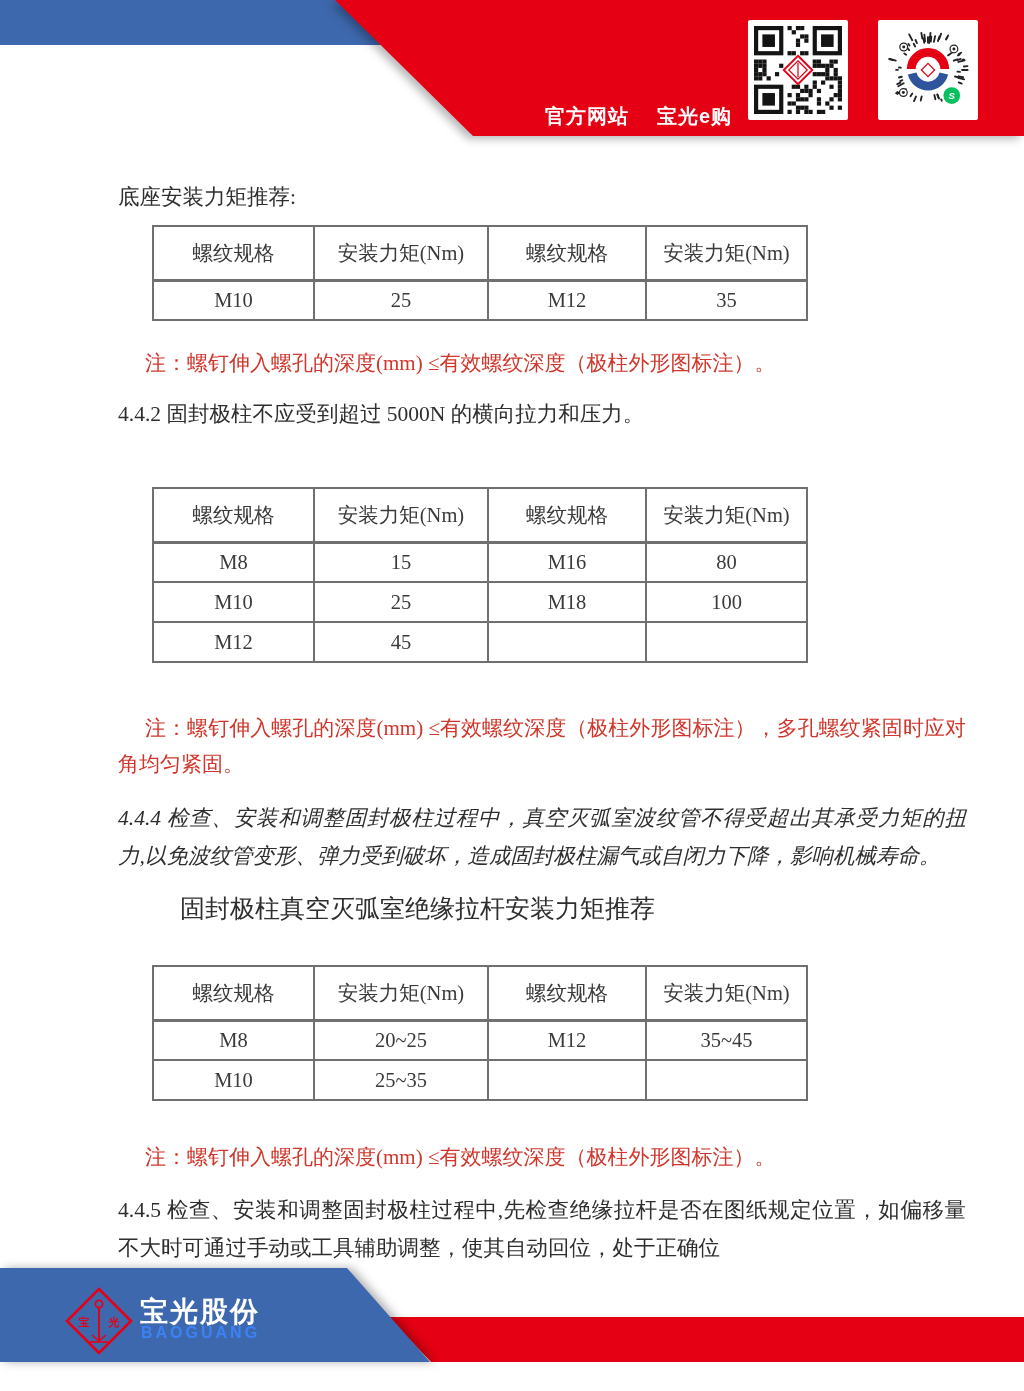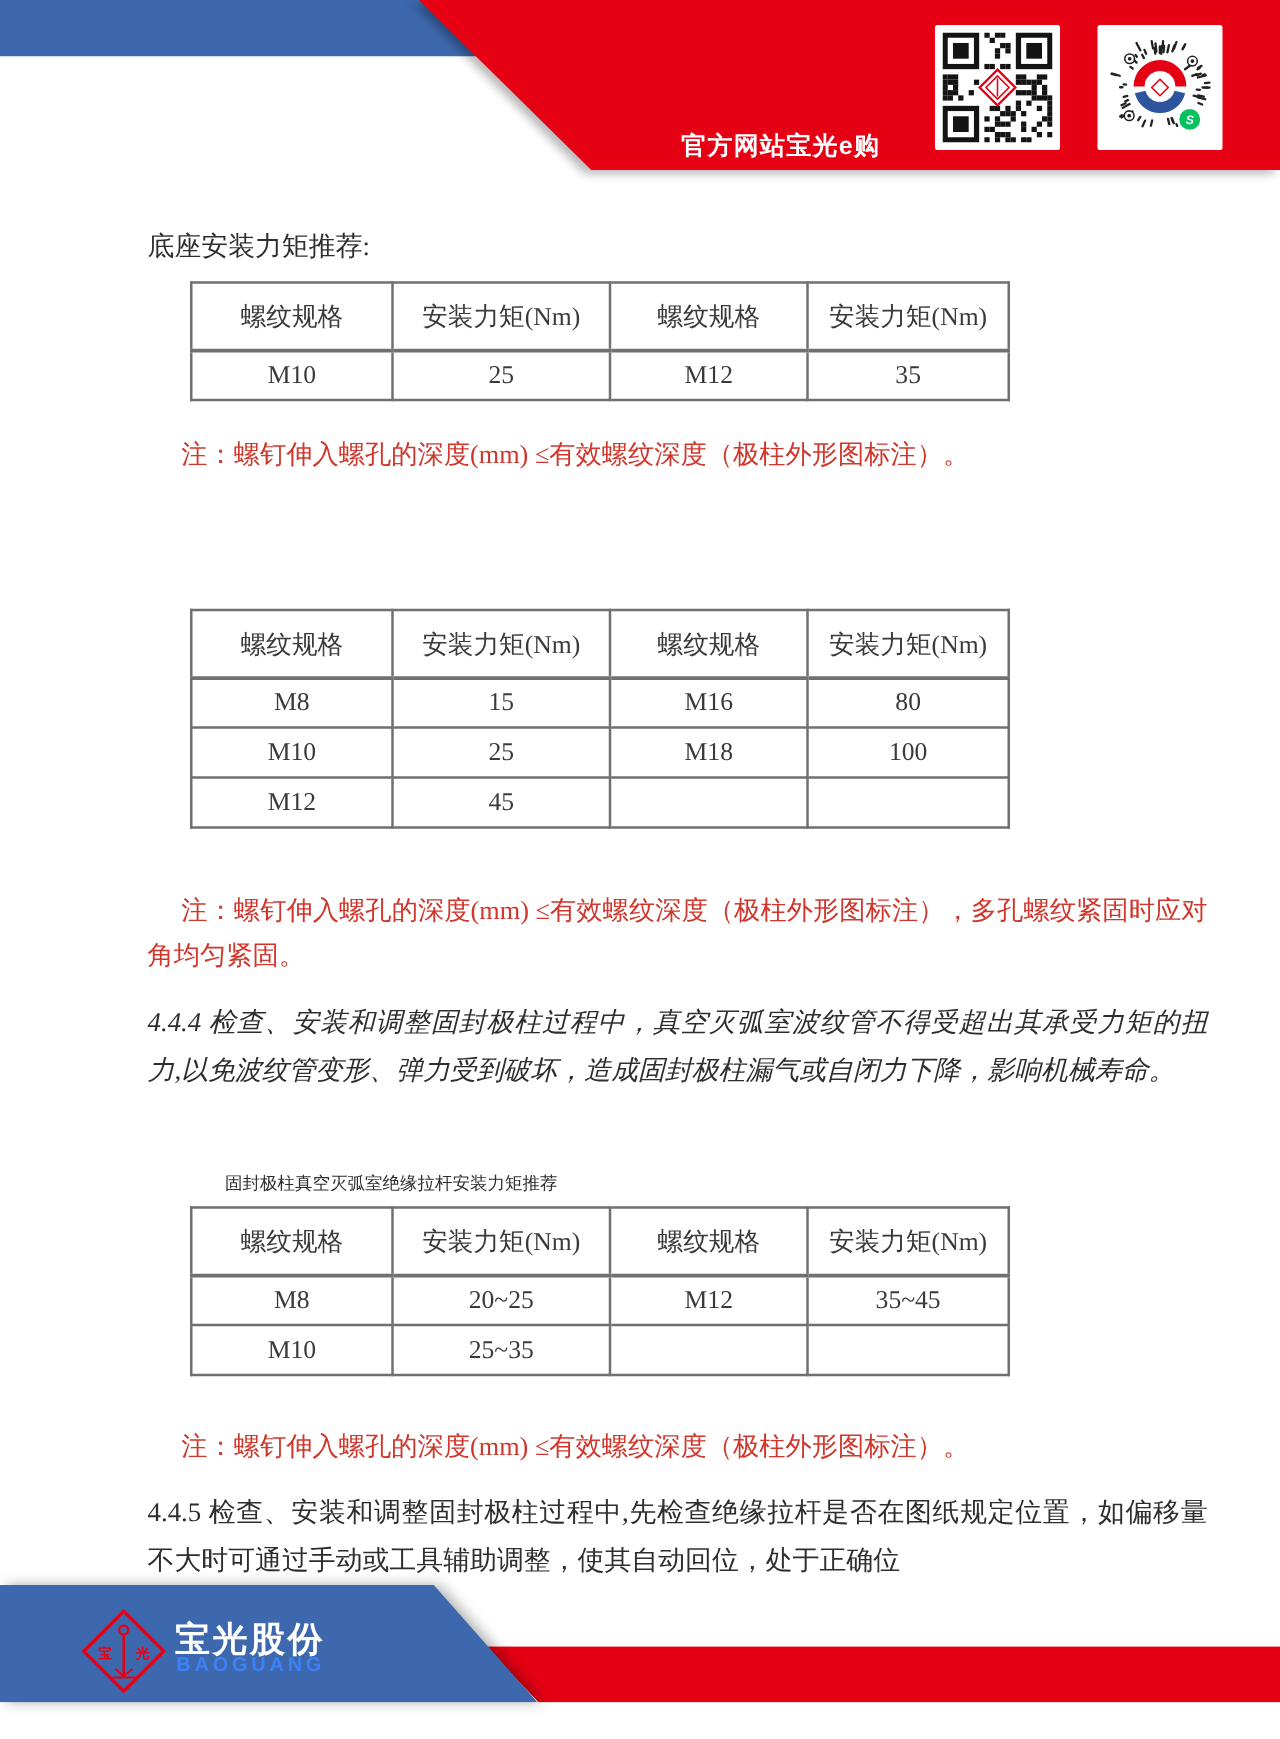--- a/index.html
+++ b/index.html
@@ -5,37 +5,37 @@
   html,body{margin:0;padding:0;background:#ffffff;}
   .page{position:relative;width:1024px;height:1391px;background:#fff;overflow:hidden;
         font-family:"Liberation Serif","DejaVu Serif",serif;color:#2e2e2e;}
 
   
   .hdr-blue{position:absolute;left:0;top:0;width:385px;height:45px;background:var(--brand-blue);}
   .hdr-red-wrap{position:absolute;left:0;top:0;width:1024px;height:136px;
                 filter:drop-shadow(-5px 3px 4px rgba(0,0,0,.28));}
   .hdr-red{width:100%;height:100%;background:var(--brand-red);
            clip-path:polygon(335px 0,1024px 0,1024px 136px,473px 136px);}
-  .hdr-labels{position:absolute;left:545px;top:103px;display:flex;
+  .hdr-labels{position:absolute;left:545px;top:103px;display:flex;gap:28px;
               font-family:"Liberation Sans","DejaVu Sans",sans-serif;
               font-size:20px;font-weight:bold;color:#fff;letter-spacing:1px;}
   .qr-card{position:absolute;top:20px;width:100px;height:100px;background:#fff;border-radius:2px;
            display:flex;align-items:center;justify-content:center;}
   .qr-card svg{width:88px;height:88px;display:block;}
   .qr-1{left:748px;} .qr-2{left:878px;}
 
   
   .blk{position:absolute;white-space:pre-wrap;}
   .intro{left:118px;top:182px;font-size:21.5px;}
   .sec{font-size:21.5px;line-height:37.5px;width:848px;text-align:justify;}
   .sec-442{left:118px;top:396px;}
   .sec-443{left:118px;top:448px;}
   .sec-444{left:118px;top:800px;font-style:italic;}
   .sec-445{left:118px;top:1192px;}
-  .caption{left:180px;top:938px;font-size:14px;}
+  .caption{left:180px;top:892px;font-size:25px;}
   .note{color:var(--note-red);font-size:21px;line-height:36px;width:848px;
         text-indent:27px;text-align:justify;}
   .note-1{left:118px;top:345px;}
   .note-2{left:118px;top:710px;}
   .note-3{left:118px;top:1139px;}
 
   
   table.torque{position:absolute;left:152px;border-collapse:collapse;table-layout:fixed;
                width:654px;font-size:20.5px;color:#3a3a3a;}
   table.torque th,table.torque td{border:2px solid var(--table-border);text-align:center;
@@ -280,20 +280,21 @@
           <td>M10</td>
           <td>25</td>
           <td>M12</td>
           <td>35</td>
         </tr>
       </tbody>
     </table>
 
   <div class="blk note note-1">注：螺钉伸入螺孔的深度(mm) ≤有效螺纹深度（极柱外形图标注）。</div>
 
+  <div class="blk sec sec-442">4.4.2 固封极柱不应受到超过 5000N 的横向拉力和压力。</div>
 
   <table class="torque tbl-2">
     <colgroup>
         <col>
         <col>
         <col>
         <col>
       </colgroup>
   <thead>
         <tr>

